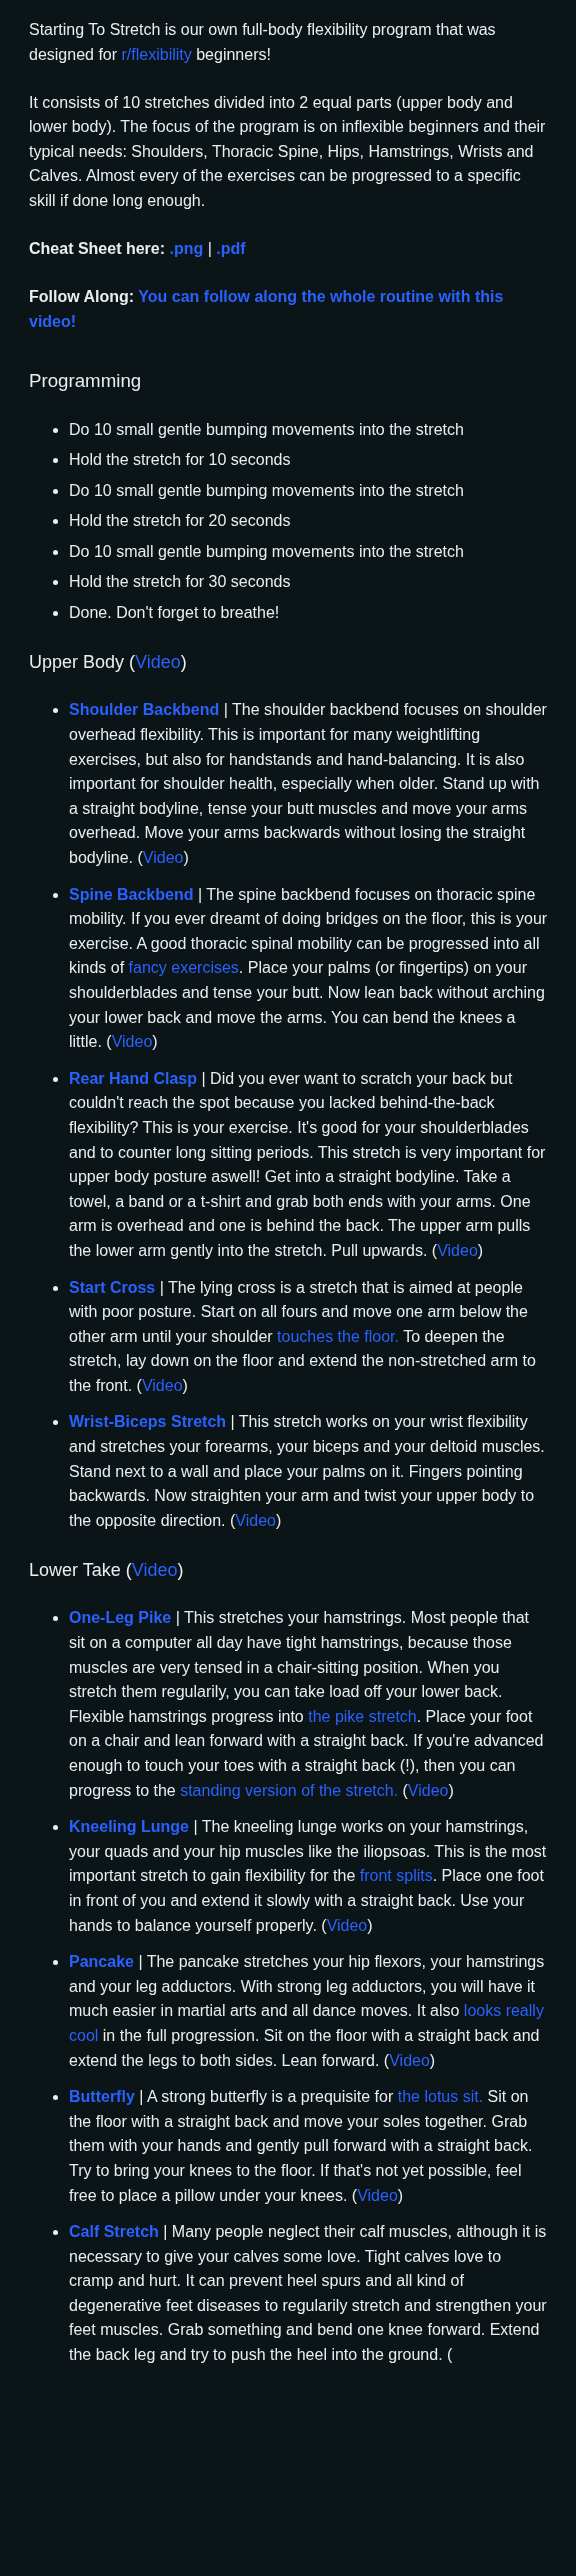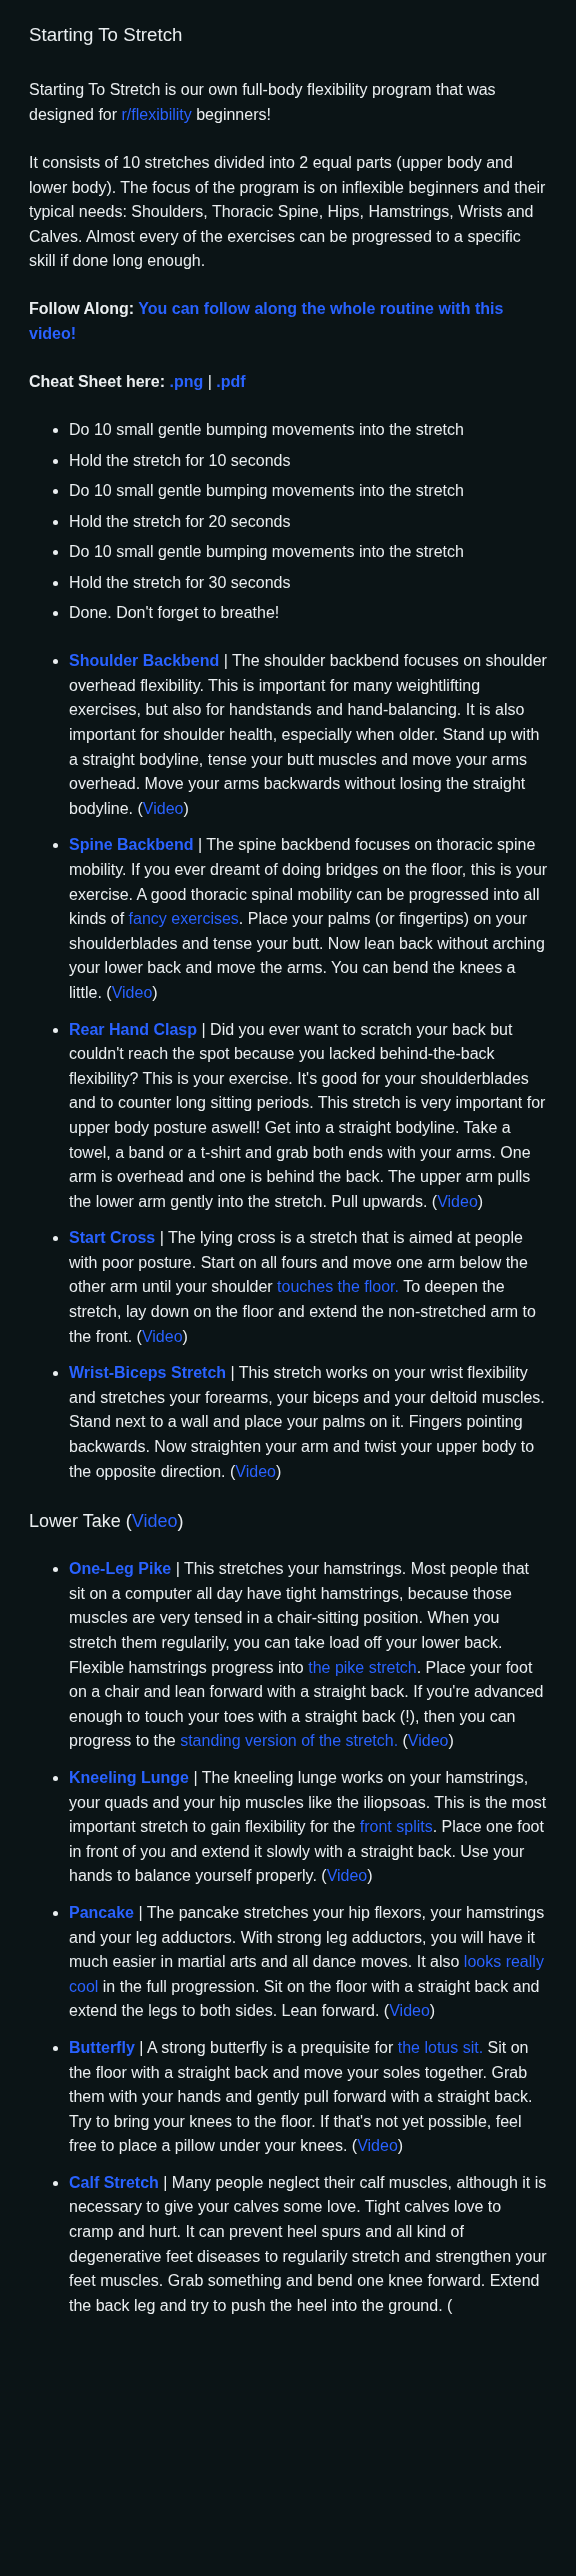--- a/index.html
+++ b/index.html
@@ -31,30 +31,30 @@
   li::marker{color:var(--text);}
   a.lnk{color:var(--link);text-decoration:none;cursor:pointer;}
   .b{font-weight:700;}
   strong{font-weight:700;}
 </style>
 </head>
 <body>
 
 <div class="page">
 
-  <h1>Starting To Stretch</h1>
 
   <p><span>Starting To Stretch is our own full-body flexibility program that was designed for </span><a class="lnk">r/flexibility</a><span> beginners!</span></p>
 
   <p>It consists of 10 stretches divided into 2 equal parts (upper body and lower body). The focus of the program is on inflexible beginners and their typical needs: Shoulders, Thoracic Spine, Hips, Hamstrings, Wrists and Calves. Almost every of the exercises can be progressed to a specific skill if done long enough.</p>
 
+  <p><strong>Cheat Sheet here: </strong><a class="lnk b">.png</a><span> | </span><a class="lnk b">.pdf</a></p>
+
   <p><strong>Follow Along: </strong><a class="lnk b">You can follow along the whole routine with this video!</a></p>
 
-  <p><strong>Cheat Sheet here: </strong><a class="lnk b">.png</a><span> | </span><a class="lnk b">.pdf</a></p>
-
+  <h2>Programming</h2>
 
 
 
   <ul class="protocol">
 
       <li>Do 10 small gentle bumping movements into the stretch</li>
 
       <li>Hold the stretch for 10 seconds</li>
 
       <li>Do 10 small gentle bumping movements into the stretch</li>
@@ -63,20 +63,21 @@
 
       <li>Do 10 small gentle bumping movements into the stretch</li>
 
       <li>Hold the stretch for 30 seconds</li>
 
       <li>Done. Don't forget to breathe!</li>
 
   </ul>
 
 
+  <h3><span>Upper Body (</span><a class="lnk">Video</a><span>)</span></h3>
 
   <ul class="stretchlist">
 
       <li><a class="lnk b">Shoulder Backbend</a><span> | The shoulder backbend focuses on shoulder overhead flexibility. This is important for many weightlifting exercises, but also for handstands and hand-balancing. It is also important for shoulder health, especially when older. Stand up with a straight bodyline, tense your butt muscles and move your arms overhead. Move your arms backwards without losing the straight bodyline. (</span><a class="lnk">Video</a><span>)</span></li>
 
       <li><a class="lnk b">Spine Backbend</a><span> | The spine backbend focuses on thoracic spine mobility. If you ever dreamt of doing bridges on the floor, this is your exercise. A good thoracic spinal mobility can be progressed into all kinds of </span><a class="lnk">fancy exercises</a><span>. Place your palms (or fingertips) on your shoulderblades and tense your butt. Now lean back without arching your lower back and move the arms. You can bend the knees a little. (</span><a class="lnk">Video</a><span>)</span></li>
 
       <li><a class="lnk b">Rear Hand Clasp</a><span> | Did you ever want to scratch your back but couldn't reach the spot because you lacked behind-the-back flexibility? This is your exercise. It's good for your shoulderblades and to counter long sitting periods. This stretch is very important for upper body posture aswell! Get into a straight bodyline. Take a towel, a band or a t-shirt and grab both ends with your arms. One arm is overhead and one is behind the back. The upper arm pulls the lower arm gently into the stretch. Pull upwards. (</span><a class="lnk">Video</a><span>)</span></li>
 
       <li><a class="lnk b">Start Cross</a><span> | The lying cross is a stretch that is aimed at people with poor posture. Start on all fours and move one arm below the other arm until your shoulder </span><a class="lnk">touches the floor.</a><span> To deepen the stretch, lay down on the floor and extend the non-stretched arm to the front. (</span><a class="lnk">Video</a><span>)</span></li>

